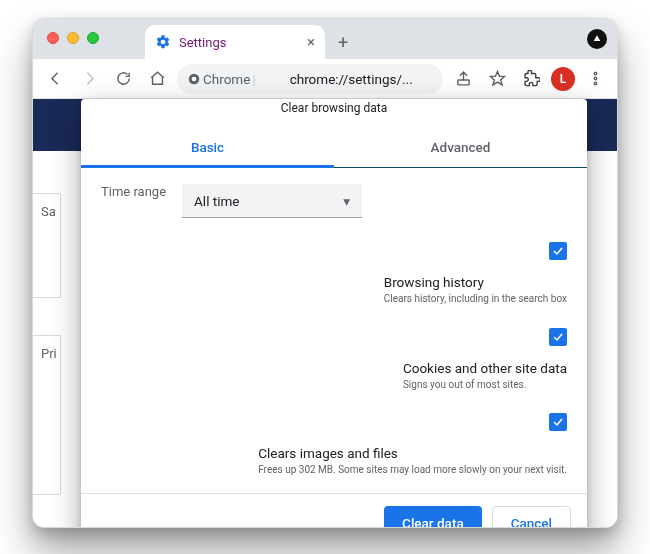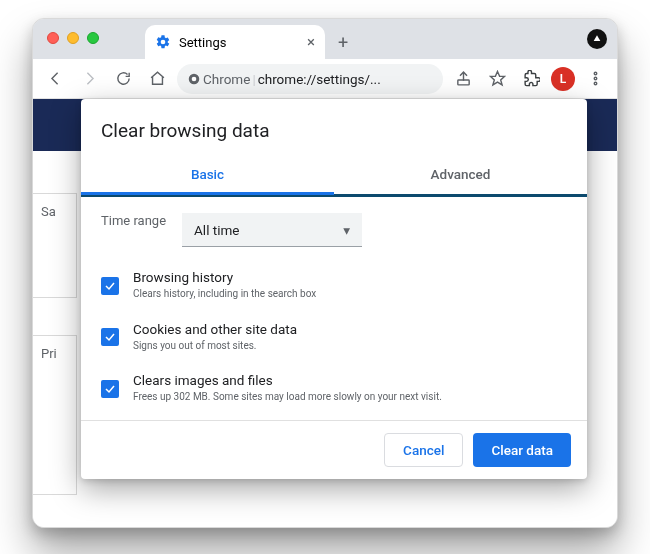--- a/index.html
+++ b/index.html
@@ -11,55 +11,55 @@
   }
   
   .titlebar { height: 40px; background: #dee1e6; display: flex; align-items: flex-end; padding-left: 12px; position: relative; }
   .traffic { position: absolute; left: 14px; top: 13px; display: flex; gap: 8px; }
   .traffic span { width: 12px; height: 12px; border-radius: 50%; display: block; }
   .tl-close { background: #ff5f57; border: 1px solid #e1483f; }
   .tl-min { background: #febc2e; border: 1px solid #dfa022; }
   .tl-max { background: #28c840; border: 1px solid #1ba62f; }
   .tab { margin-left: 100px; height: 34px; background: #fff; border-radius: 10px 10px 0 0; min-width: 180px; max-width:180px; display: flex; align-items: center; padding: 0 10px; gap: 8px; position: relative; }
   .tab .icon { width: 16px; height: 16px; color: #1a73e8; display:flex; align-items:center; justify-content:center;}
-  .tab .title { font-size: 13px; color: #000000; flex: 1; white-space: nowrap; overflow: hidden; text-overflow: ellipsis; }
+  .tab .title { font-size: 13px; color: #701a75; flex: 1; white-space: nowrap; overflow: hidden; text-overflow: ellipsis; }
   .tab .close { font-size: 15px; color: #5f6368; line-height: 1; }
   .newtab { width: 28px; height: 28px; display: flex; align-items: center; justify-content: center; color: #5f6368; font-size: 18px; margin-left:4px; margin-bottom:3px;}
   .rightbar { position:absolute; right:10px; top:10px; width:20px; height:20px; background:#111; border-radius:50%; display:flex; align-items:center; justify-content:center;}
   .rightbar svg { width:10px; height:10px; fill:#fff;}
   
   .toolbar { height: 40px; background: #fff; display: flex; align-items: center; padding: 0 8px; gap: 6px; border-bottom: 1px solid #e3e3e3;}
   .tb-btn { width: 28px; height: 28px; display: flex; align-items: center; justify-content: center; color: #5f6368; border-radius: 50%; }
   .tb-btn.disabled { color: #bcbfc4; }
   .tb-btn svg { width: 17px; height: 17px; stroke: currentColor; fill: none; stroke-width: 2; }
   .omnibox { flex: 1; height: 30px; background: #f1f3f4; border-radius: 15px; display: flex; align-items: center; padding: 0 10px; gap: 2px; font-size: 13.5px; color: #5f6368; overflow: hidden;}
   .omnibox .chrome-icon { width: 14px; height: 14px; display:flex;}
   .omnibox .seg-label { color:#5f6368; }
   .omnibox .seg-sep { color:#cbcdd1; }
-  .omnibox .seg-url { color:#202124; white-space:nowrap; overflow:hidden; text-overflow:ellipsis;}
+  .omnibox .seg-url { color:#202124; white-space:nowrap; overflow:hidden; text-overflow:ellipsis;margin-left:32px;}
   .avatar { width: 24px; height: 24px; border-radius: 50%; background: #d93025; color: #fff; font-size: 12px; font-weight: 600; display: flex; align-items: center; justify-content: center; }
   
   .page { position: relative; height: calc(100% - 80px); background: #fff; }
   .bg-band { position:absolute; left:0; right:0; top:0; height:52px; background:#1a2a57; }
-  .bg-panel { position:absolute; left:0; width:44px; background:#fff; border:1px solid #d9d9d9; border-left:none; padding:10px 8px; color:#5f6368; font-size:13px;}
+  .bg-panel { position:absolute; left:0; width:28px; background:#fff; border:1px solid #d9d9d9; border-left:none; padding:10px 8px; color:#5f6368; font-size:13px;}
   .bg-panel1 { top:94px; height:105px; }
   .bg-panel2 { top:236px; height:160px; }
   
   .dialog { position:absolute; left:48px; top:0; width:506px; background:#fff; border-radius:4px; box-shadow:0 10px 30px rgba(0,0,0,0.35), 0 2px 6px rgba(0,0,0,0.15); overflow:hidden;}
-  .dialog-title { font-size:19px; color:#202124; padding:20px 20px 14px; }
-  .tabs { display:flex; border-bottom:3px solid #0c4a6e; }
+  .dialog-title { font-size:12px; color:#202124; padding:2px 20px 14px;text-align:center; }
+  .tabs { display:flex; border-bottom:1px solid #0c4a6e; }
   .tabs .dtab { flex:1; text-align:center; font-size:13.5px; font-weight:500; padding:10px 0 12px; color:#5f6368; position:relative;}
   .tabs .dtab.active { color:#1a73e8; }
   .tabs .dtab.active::after { content:""; position:absolute; left:0; right:0; bottom:-1px; height:3px; background:#1a73e8;}
   .range-row { display:flex; gap:16px; padding:16px 20px 8px;}
   .range-label { font-size:13px; color:#5f6368; }
   .select { flex:0 0 180px; height:34px; background:#f1f3f4; border-bottom:1px solid #9aa0a6; display:flex; align-items:center; justify-content:space-between; padding:0 12px; font-size:13.5px; color:#202124;}
   .select .chev { color:#5f6368; }
   .items { padding:4px 12px 6px; }
-  .item { display:flex; align-items:center; gap:14px; padding:10px 8px;}
+  .item { display:flex; align-items:flex-end; gap:14px; padding:10px 8px;flex-direction:column;}
   .checkbox { width:18px; height:18px; background:#1a73e8; border-radius:2px; flex-shrink:0; margin-top:2px; display:flex; align-items:center; justify-content:center;}
   .checkbox svg { width:12px; height:12px; stroke:#fff; stroke-width:3; fill:none;}
   .item-text .it-title { font-size:13.5px; color:#202124; padding-bottom:2px;}
   .item-text .it-desc { font-size:10px; color:#5f6368; line-height:1.35;}
   .dialog-footer { border-top:1px solid #e0e0e0; padding:12px 16px; display:flex; justify-content:flex-end; gap:10px;}
   .btn { height:34px; padding:0 18px; border-radius:4px; font-size:13.5px; font-weight:500; display:flex; align-items:center; justify-content:center;}
   .btn-outline { border:1px solid #dadce0; color:#1a73e8; background:#fff;}
   .btn-primary { background:#1a73e8; color:#fff;}
 </style>
 </head>
@@ -200,19 +200,19 @@
                 <polyline points="4 12 10 18 20 6"></polyline>
               </svg>
             </div>
           <div class="item-text">
             <div class="it-title">Clears images and files</div>
             <div class="it-desc">Frees up 302 MB. Some sites may load more slowly on your next visit.</div>
           </div>
         </div>
       </div>
       <div class="dialog-footer">
+        <div class="btn btn-primary">Clear data</div>
         <div class="btn btn-outline">Cancel</div>
-        <div class="btn btn-primary">Clear data</div>
       </div>
     </div>
   </div>
 
 </div>
 
 </body></html>

